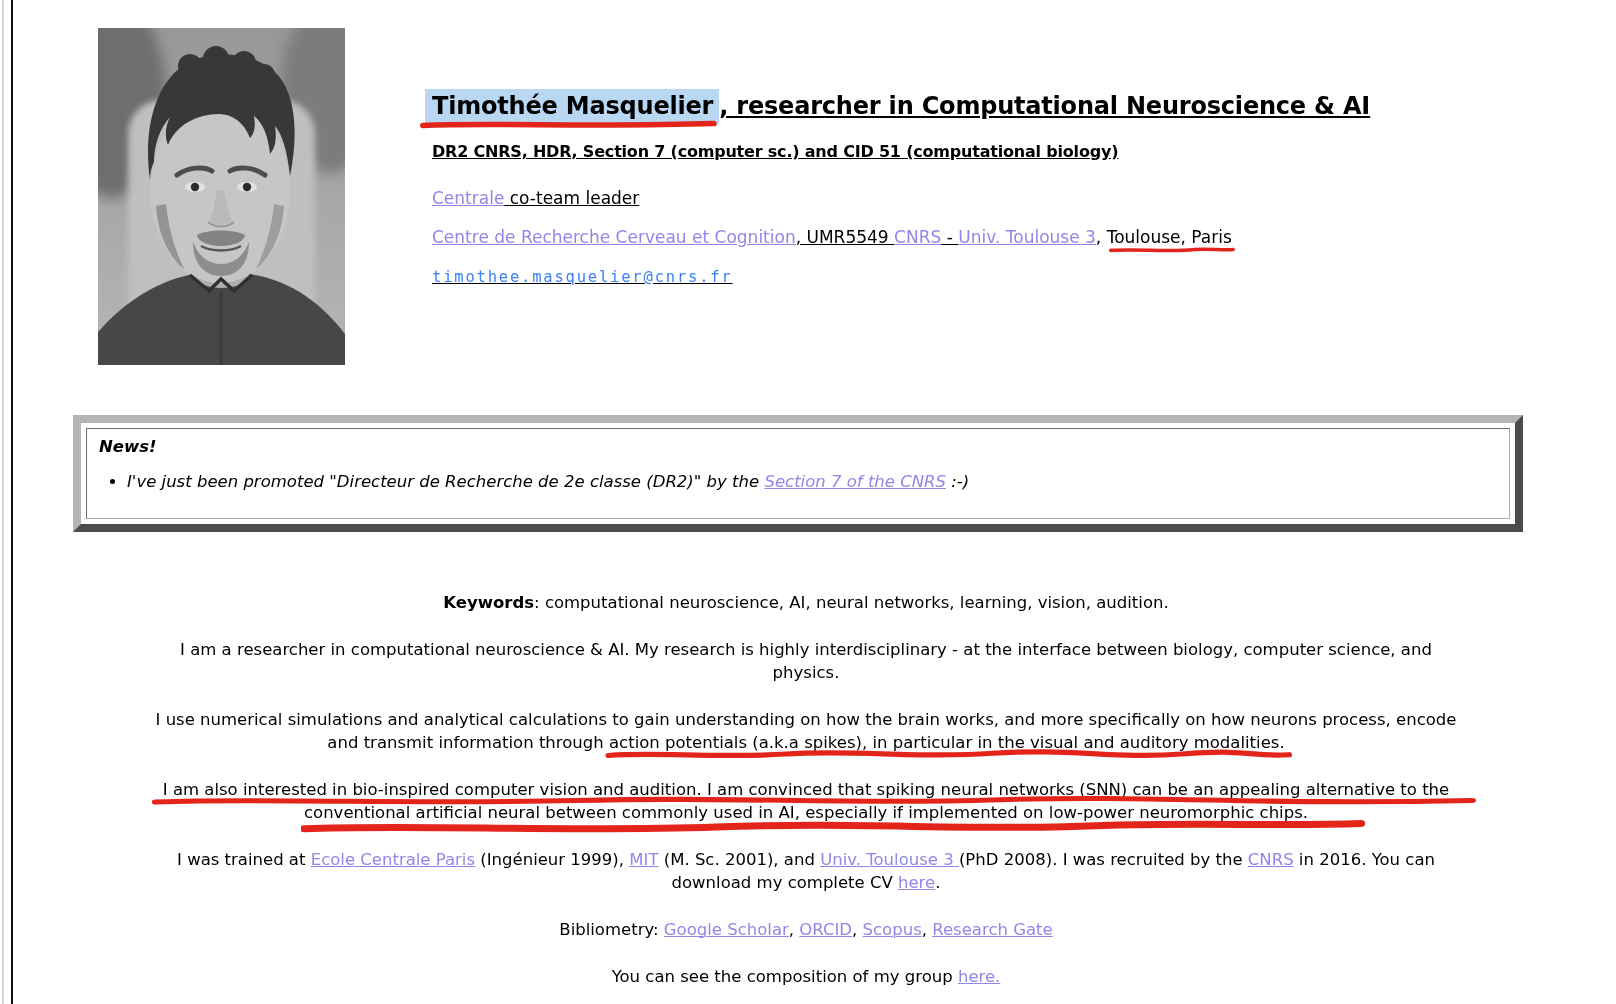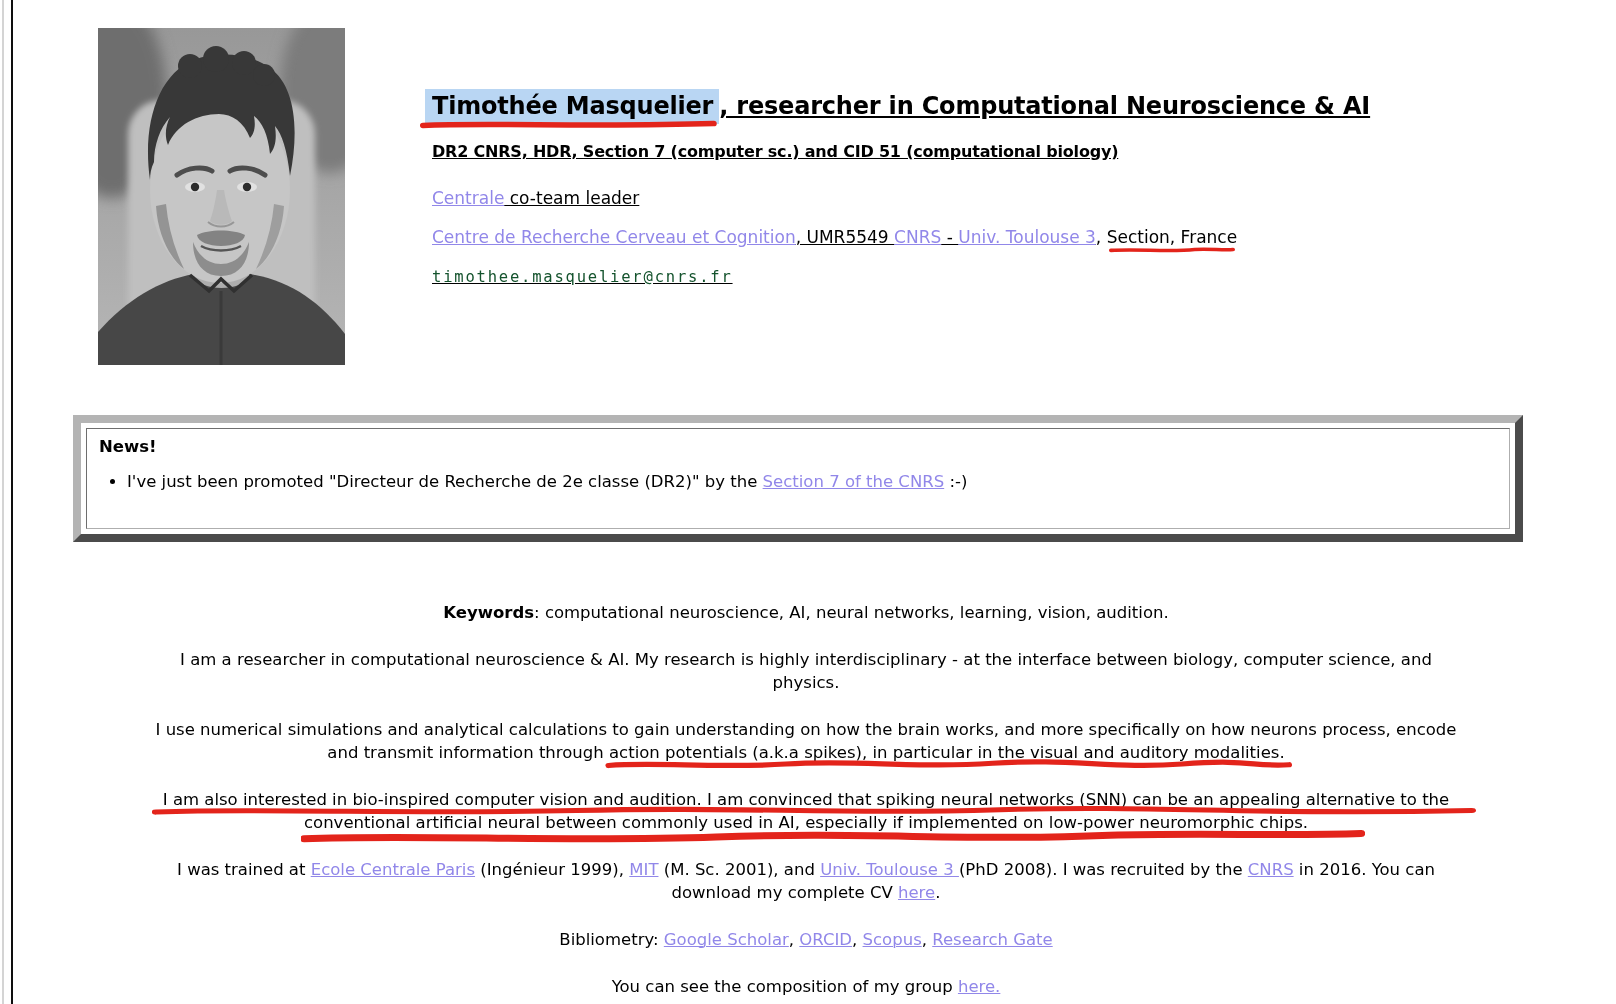--- a/index.html
+++ b/index.html
@@ -16,38 +16,38 @@
   .photo svg { display:block; width:100%; height:100%; }
   .header-text { margin:64px 0 0 87px;text-decoration:underline; }
   .h-line1 { font-size:24px; font-weight:700; margin:0; white-space:nowrap; letter-spacing:-0.2px; }
   .h-line2 { font-size:16px; font-weight:700; margin:22px 0 0; white-space:nowrap; letter-spacing:-0.2px; }
   .hl-wrap { position:relative; display:inline-block; }
   .hl { background:#b9d6f3; padding:3px 6px 4px 7px; margin-left:-7px; }
   .role { font-size:17px; margin:27px 0 0; }
   .affil { font-size:17px; margin:19px 0 0; }
   .toulouse-wrap { position:relative; display:inline-block; }
   .email { font-family:"DejaVu Sans Mono","Liberation Mono",monospace; font-size:15.5px;
-           letter-spacing:1.8px; color:#14532d; margin:21px 0 0; }
+           letter-spacing:1.8px; color:#3b82f6; margin:21px 0 0; }
 
   a { color:#9187e9; text-decoration:underline; text-decoration-thickness:1px; cursor:pointer; }
 
   
   .stroke { position:absolute; pointer-events:none; }
   .stroke-name     { left:-13px; bottom:-10px; width:104%; height:11px; }
   .stroke-toulouse { left:12px;  bottom:-7px;  width:128px; height:9px; }
   .mark-wrap { position:relative; display:inline-block; }
   .s-action { left:-4px;  bottom:-6px; width:102%; height:12px; }
   .s-p3a    { left:-11px; bottom:-5px; width:103%; height:11px; }
   .s-p3b    { left:-3px;  bottom:-10px; width:106%; height:14px; }
 
   
   .news-outer { margin:50px 0 0 73px; width:1450px; box-sizing:border-box;
                 border:8px solid; border-color:#b4b4b4 #4b4b4b #4b4b4b #b4b4b4;
                 background:#fff; padding:5px; }
-  .news-inner { border:1px solid; border-color:#6e6e6e #aeaeae #aeaeae #6e6e6e; padding:8px 12px 16px; }
+  .news-inner { border:1px solid; border-color:#6e6e6e #aeaeae #aeaeae #6e6e6e; padding:8px 12px 6px;font-style:italic; }
   .news-title { font-weight:700; font-size:16.5px; }
   .news-inner ul { margin:16px 0 21px; padding-left:28px; }
   .news-inner li { font-size:16.5px; }
 
   
   .content { margin:59px 0 0 75px; width:1462px; font-size:16.5px; line-height:23px; }
   .content p { margin:24px 0;text-align:center; }
   .content p.first { margin-top:0; }
   b { font-weight:700; }
 </style>
@@ -114,21 +114,21 @@
 
     <div class="header-text">
       <h1 class="h-line1"><span class="hl-wrap"><span class="hl">Timothée Masquelier</span><svg class="stroke stroke-name" viewBox="0 0 300 12" preserveAspectRatio="none">
               <path d="M4,7 C70,4 180,9 296,5" fill="none" stroke="#e3241b" stroke-width="6" stroke-linecap="round"></path>
             </svg></span><span>, researcher in Computational Neuroscience &amp; AI</span></h1>
 
       <h2 class="h-line2">DR2 CNRS, HDR, Section 7 (computer sc.) and CID 51 (computational biology)</h2>
 
       <p class="role"><a href="#">Centrale</a><span> co-team leader</span></p>
 
-      <p class="affil"><a href="#">Centre de Recherche Cerveau et Cognition</a><span>, UMR5549 </span><a href="#">CNRS</a><span> - </span><a href="#">Univ. Toulouse 3</a><span class="toulouse-wrap"><span>, Section, France</span><svg class="stroke stroke-toulouse" viewBox="0 0 130 10" preserveAspectRatio="none">
+      <p class="affil"><a href="#">Centre de Recherche Cerveau et Cognition</a><span>, UMR5549 </span><a href="#">CNRS</a><span> - </span><a href="#">Univ. Toulouse 3</a><span class="toulouse-wrap"><span>, Toulouse, Paris</span><svg class="stroke stroke-toulouse" viewBox="0 0 130 10" preserveAspectRatio="none">
               <path d="M3,6 C30,4 62,8 88,5 C102,4 118,6 127,5" fill="none" stroke="#e3241b" stroke-width="4" stroke-linecap="round"></path>
             </svg></span></p>
 
       <p class="email">timothee.masquelier@cnrs.fr</p>
     </div>
   </div>
 
   <div class="news-outer">
     <div class="news-inner">
       <div class="news-title">News!</div>

